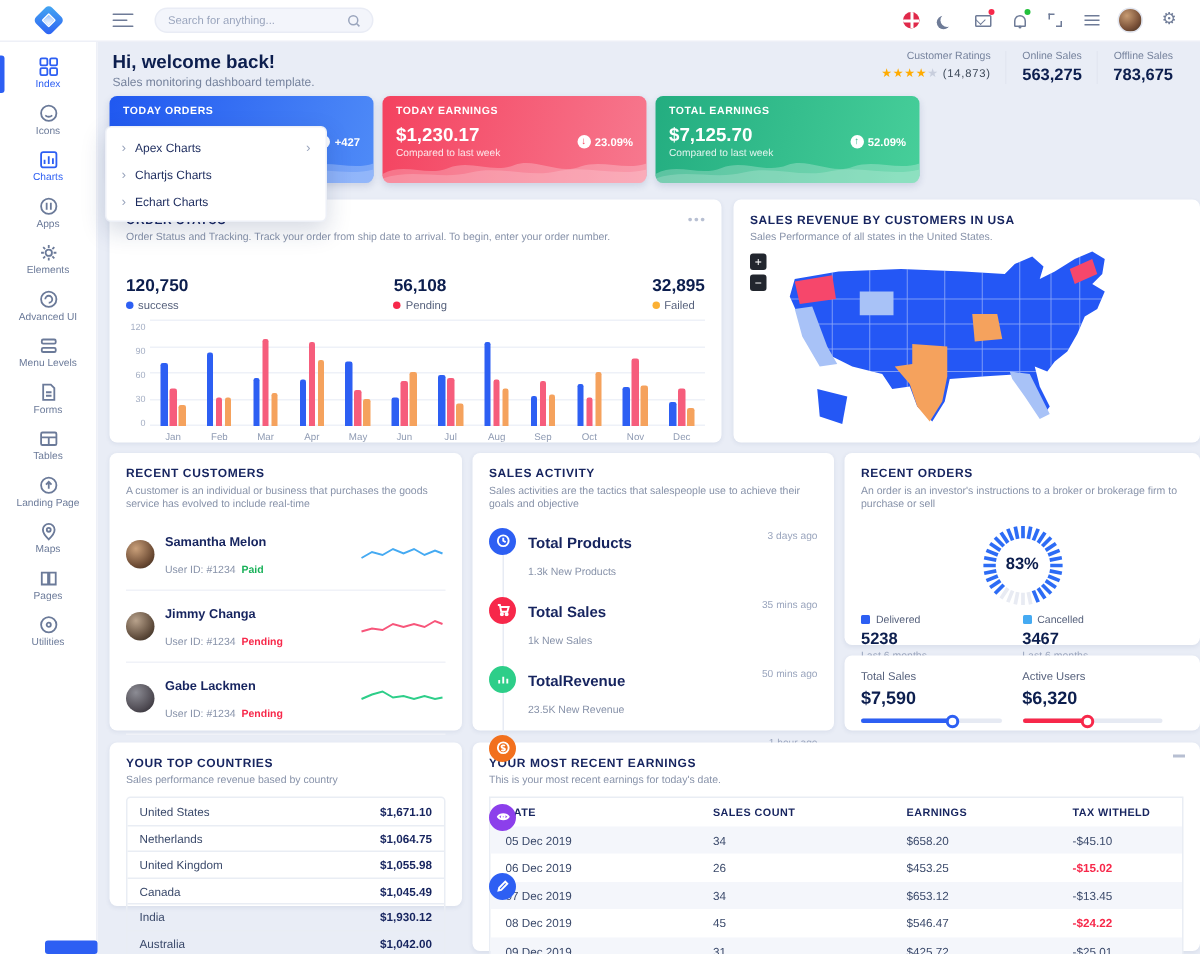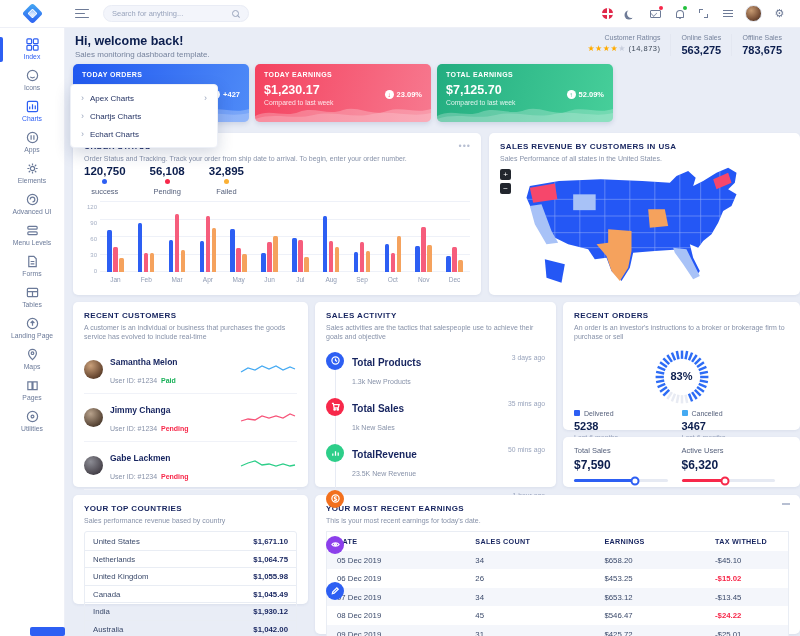--- a/index.html
+++ b/index.html
@@ -86,23 +86,23 @@
 
   
   .card { position:absolute; background:#fff; border-radius:5px; box-shadow:0 1px 3px rgba(40,60,120,.08); padding:9px 11px; }
   .card h3 { font-size:8px; font-weight:bold; color:#16245f; letter-spacing:.4px; }
   .card .desc { font-size:7px; color:#8792a9; margin-top:3px; line-height:1.35; }
   .opt-dots { position:absolute; right:10px; top:8px; color:#b7bfd2; font-size:9px; letter-spacing:1px; cursor:pointer; }
   .opt-min { position:absolute; right:10px; top:8px; width:8px; height:1.5px; background:#b7bfd2; cursor:pointer; }
 
   
   #order-status { left:8px; top:105px; width:408px; height:162px; }
-  .os-stats { display:flex; gap:24px; margin-top:2px; }
+  .os-stats { display:flex; gap:24px; margin-top:22px;justify-content:space-between; }
   .os-stat .v { font-size:11.5px; font-weight:bold; color:#0c1e4e; }
-  .os-stat .l { font-size:7.5px; color:#56617c; display:flex; align-items:center; gap:3px; margin-top:2px;flex-direction:column; }
+  .os-stat .l { font-size:7.5px; color:#56617c; display:flex; align-items:center; gap:3px; margin-top:2px; }
   .os-stat .dot { width:5px; height:5px; border-radius:50%; display:inline-block; }
   .chart-wrap { display:flex; margin-top:6px; }
   .y-axis { width:16px; height:70px; display:flex; flex-direction:column; justify-content:space-between; align-items:flex-end; padding-right:3px; }
   .y-axis div { font-size:6px; color:#a5afc4; line-height:1; transform:translateY(2px); }
   .plot { position:relative; flex:1; height:70px; }
   .gridline { position:absolute; left:0; right:0; height:1px; background:#eef1f8; }
   .bars { position:absolute; inset:0; display:flex; }
   .bar-group { flex:1; display:flex; flex-direction:column; justify-content:flex-end; align-items:center; position:relative; }
   .bar-set { display:flex; align-items:flex-end; gap:1.5px; height:100%; }
   .bar { width:4.5px; border-radius:1.5px 1.5px 0 0; }

